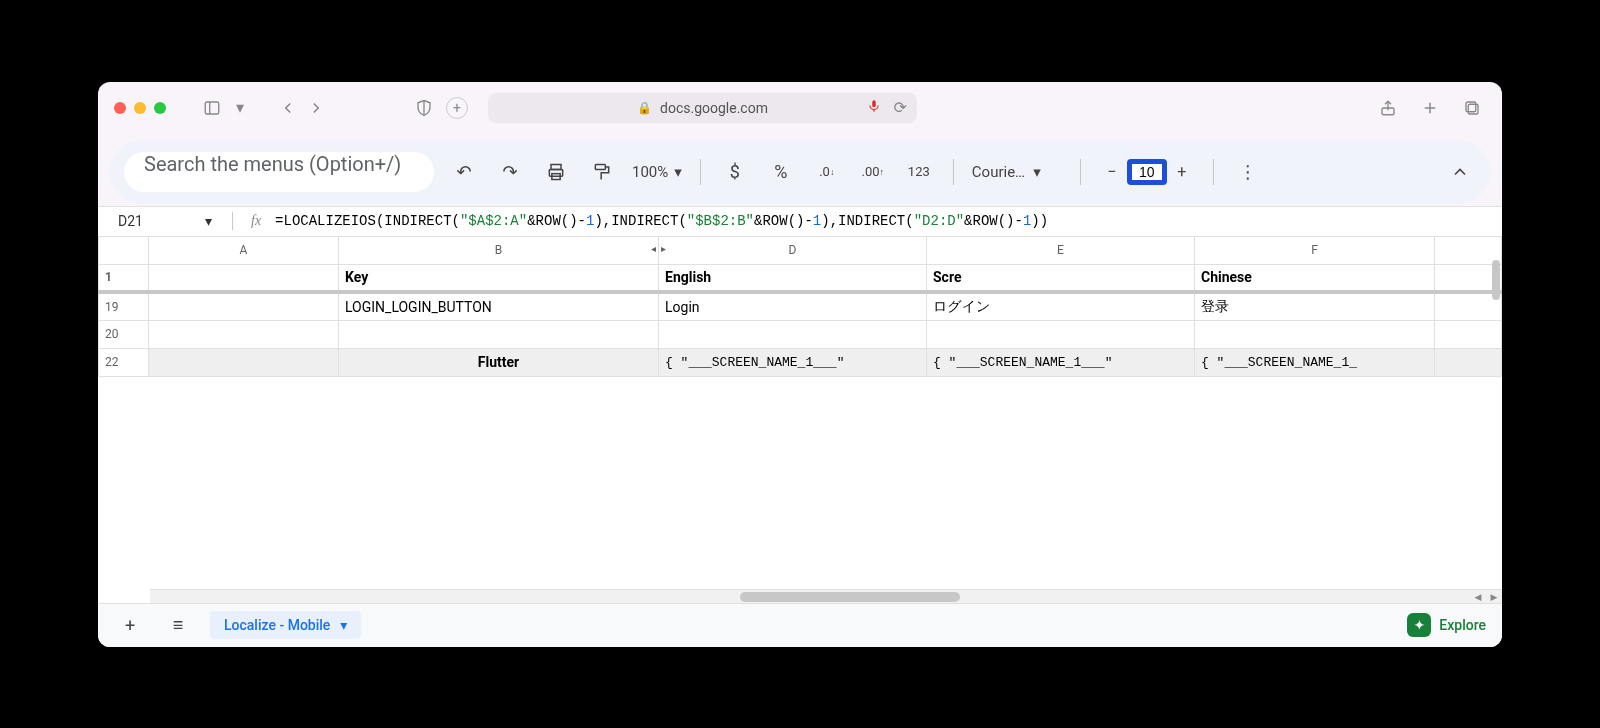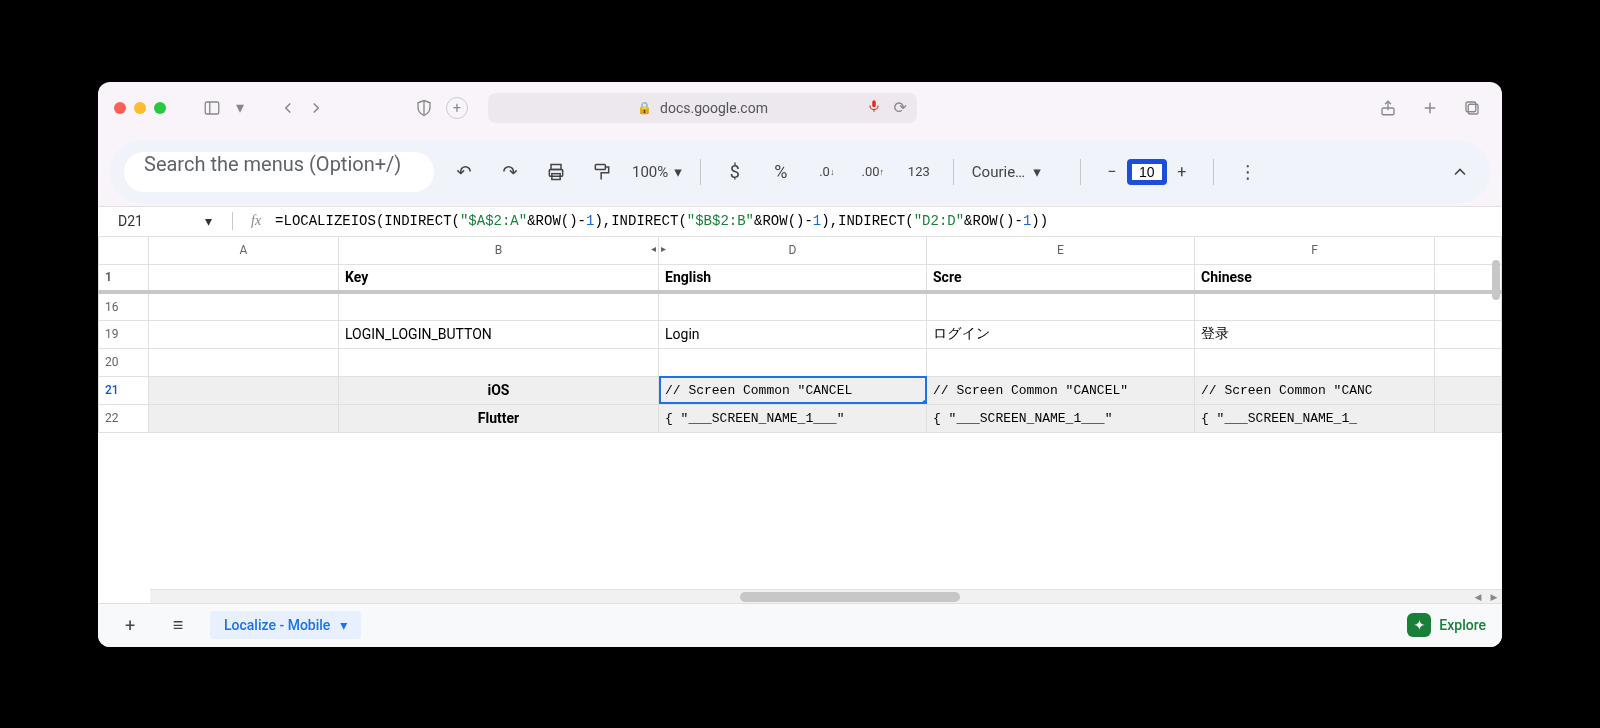--- a/index.html
+++ b/index.html
@@ -407,56 +407,38 @@
       <tr class="header-row">
         <td class="rownum">1</td>
         <td></td>
         <td>Key</td>
         <td class="left-thick">English</td>
         <td>Scre</td>
         <td>Chinese</td>
         <td></td>
       </tr>
       <tr>
-            <td class="rownum">16</td>
-            <td></td>
-            <td></td>
-            <td class="left-thick"></td>
-            <td></td>
-            <td></td>
-            <td></td>
-          </tr>
-      <tr>
             <td class="rownum">19</td>
             <td></td>
             <td>LOGIN_LOGIN_BUTTON</td>
             <td class="left-thick">Login</td>
             <td>ログイン</td>
             <td>登录</td>
             <td></td>
           </tr>
       <tr>
             <td class="rownum">20</td>
             <td></td>
             <td></td>
             <td class="left-thick"></td>
             <td></td>
             <td></td>
             <td></td>
           </tr>
 
-      <tr class="gray-row">
-        <td class="rownum row-selected">21</td>
-        <td></td>
-        <td class="platform-cell">iOS</td>
-        <td class="mono cell-selected left-thick"> // Screen Common "CANCEL</td>
-        <td class="mono"> // Screen Common "CANCEL"</td>
-        <td class="mono"> // Screen Common "CANC</td>
-        <td></td>
-      </tr>
       <tr class="gray-row">
         <td class="rownum">22</td>
         <td></td>
         <td class="platform-cell">Flutter</td>
         <td class="mono left-thick">{    "___SCREEN_NAME_1___"</td>
         <td class="mono">{    "___SCREEN_NAME_1___"</td>
         <td class="mono">{    "___SCREEN_NAME_1_</td>
         <td></td>
       </tr>
     </tbody>

